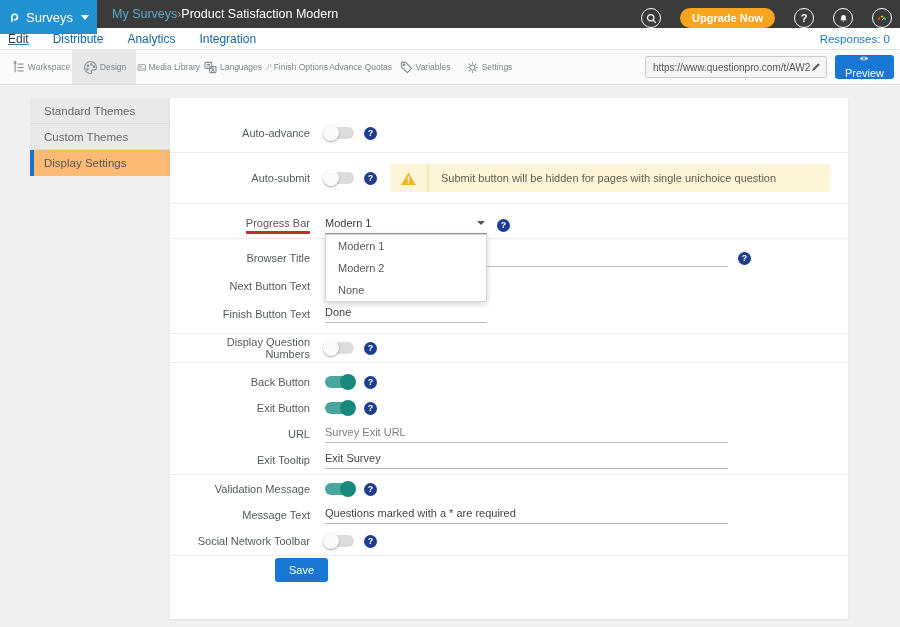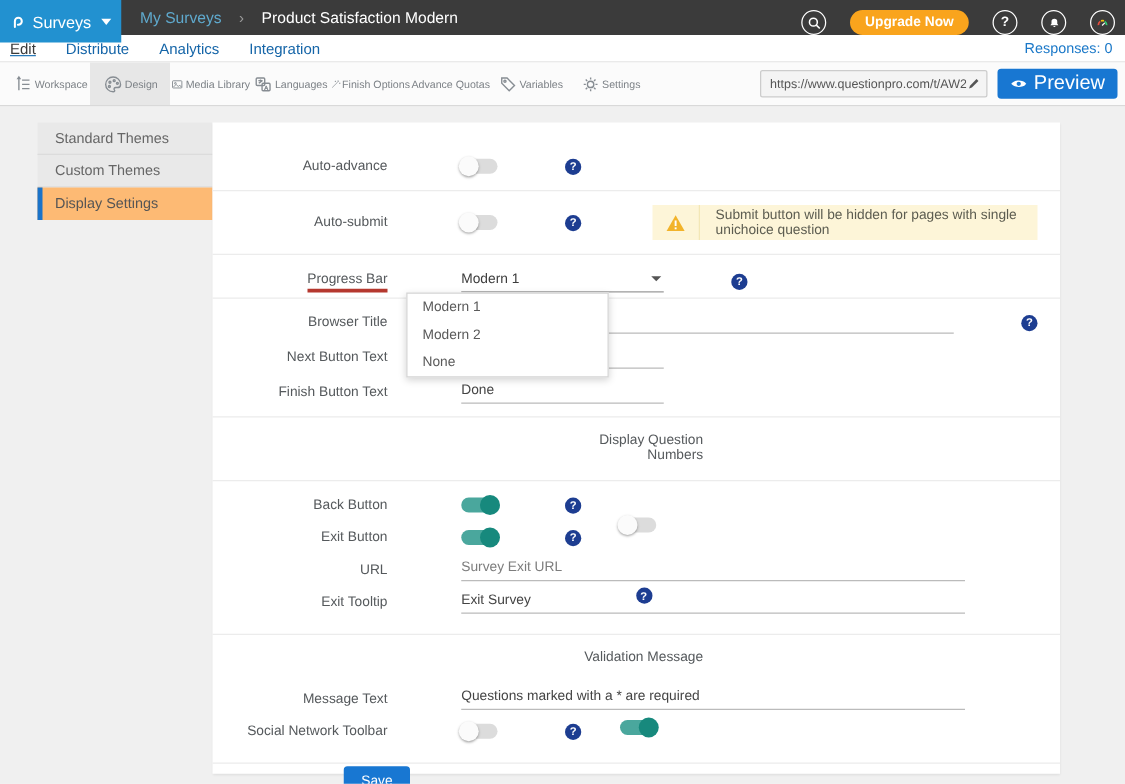--- a/index.html
+++ b/index.html
@@ -4,21 +4,21 @@
 <style>
   * { box-sizing: border-box; margin: 0; padding: 0; }
   html,body { width:900px; height:627px; overflow:hidden; }
   body { font-family:"Liberation Sans", sans-serif; background:#f0f0f0; position:relative; }
 
   
   .topbar { height:28px; background:#3b3b3b; display:flex; align-items:stretch; color:#fff; }
   .brand { width:97px; background:#2291d0; display:flex; align-items:center; padding:17px 8px; gap:6px; cursor:pointer; }
   .brand-label { font-size:13px; }
   .brand-caret { width:0; height:0; border-left:4px solid transparent; border-right:4px solid transparent; border-top:5px solid #fff; margin-left:2px; }
-  .crumbs { display:flex; align-items:center; gap:14px; padding-left:15px; font-size:12.5px; flex:1; }
+  .crumbs { display:flex; align-items:center; gap:0; padding-left:15px; font-size:12.5px; flex:1; }
   .crumb-parent { color:#5fa9cd; cursor:pointer; }
   .crumb-sep { color:#9a9a9a; font-size:12px; }
   .crumb-current { color:#fff; }
   .topbar-right { display:flex; align-items:flex-end; gap:19px; padding-right:8px; }
   .circle-btn { width:20px; height:20px; border:1.4px solid #fff; border-radius:50%; display:flex; align-items:center; justify-content:center; cursor:pointer; font-size:11px; font-weight:bold; color:#fff; flex:none; }
   .upgrade-btn { background:#f9a41d; color:#fff; border:none; border-radius:10px; height:20px; padding:0 12px; font-size:11px; font-weight:bold; cursor:pointer; }
 
   
   .subnav { height:22px; background:#fff; border-bottom:1px solid #e3e3e3; display:flex; align-items:center; padding:0 10px 0 8px; }
   .subnav-tabs { display:flex; gap:24px; flex:1; }
@@ -28,31 +28,31 @@
 
   
   .ribbon { height:35px; background:#fbfbfb; border-bottom:1px solid #d9d9d9; display:flex; align-items:stretch; padding-left:8px; }
   .ribbon-item { width:64px; display:flex; flex-direction:row; align-items:center; justify-content:center; gap:1px; cursor:pointer; }
   .ribbon-item.active { background:#e7e7e7; }
   .ribbon-item svg { width:17px; height:17px; stroke:#878d93; fill:none; stroke-width:1.3; }
   .ribbon-label { font-size:8.5px; color:#7d8287; white-space:nowrap; }
   .ribbon-right { margin-left:auto; display:flex; align-items:center; gap:8px; padding-right:6px; }
   .url-box { width:182px; height:22px; background:#f4f4f4; border:1px solid #ccc; border-radius:2px; display:flex; align-items:center; padding:0 4px 0 7px; }
   .url-text { flex:1; font-size:10px; color:#555; white-space:nowrap; overflow:hidden; }
-  .preview-btn { height:24px; background:#1877d2; border:none; border-radius:3px; color:#fff; font-size:16px; padding:0 10px; display:flex; align-items:center; gap:5px; cursor:pointer; }
+  .preview-btn { height:24px; background:#1877d2; border:none; border-radius:3px; color:#fff; font-size:11px; padding:0 10px; display:flex; align-items:center; gap:5px; cursor:pointer;flex-direction:column; }
 
   
   .main { position:absolute; top:86px; left:0; right:0; bottom:0; background:#f0f0f0; }
   .side-col { position:absolute; left:30px; top:12px; width:140px; }
   .side-item { height:26px; background:#e9e9e9; border-bottom:1px solid #dcdcdc; display:flex; align-items:center; padding-left:14px; font-size:11.5px; color:#666; cursor:pointer; }
   .side-item.active { background:#fdba74; border-left:4px solid #1a73c9; padding-left:10px; color:#555; border-bottom:none; }
 
   .panel { position:absolute; left:170px; top:12px; width:678px; height:521px; background:#fff; box-shadow:0 1px 2px rgba(0,0,0,.08); padding:22px 18px 0 20px; }
 
-  .row { display:flex; align-items:center; height:26px; position:relative;gap:44px; }
+  .row { display:flex; align-items:center; height:26px; position:relative; }
   .row-label { width:120px; text-align:right; font-size:11px; color:#55595c; margin-right:15px; flex:none; }
   .divider { height:1px; background:#ececec; margin:0 -18px 0 -20px; }
 
   .toggle { position:relative; width:29px; height:12px; background:#dcdcdc; border-radius:6px; display:inline-block; cursor:pointer; flex:none; }
   .toggle::after { content:""; position:absolute; left:-2px; top:-2px; width:16px; height:16px; border-radius:50%; background:#fbfbfb; box-shadow:0 1px 2px rgba(0,0,0,.35); }
   .toggle.on { background:#4aa79d; }
   .toggle.on::after { left:auto; right:-2px; background:#17897d; box-shadow:none; }
 
   .help { width:13px; height:13px; border-radius:50%; background:#1d3d91; color:#fff; font-size:9px; font-weight:bold; display:inline-flex; align-items:center; justify-content:center; margin-left:10px; cursor:pointer; flex:none; }
   .help::after { content:"?"; }
@@ -71,21 +71,21 @@
 
   .uline { border-bottom:1px solid #bbb; font-size:11px; color:#444; padding-bottom:4px; }
   .uline.short { width:162px; }
   .uline.long { width:403px; }
   .uline.empty { height:18px; }
   .placeholder { color:#7d7d7d; }
 
   .save-row { margin-top:2px; padding-left:85px; }
   .save-btn { background:#1877d2; color:#fff; border:none; border-radius:3px; font-size:11px; padding:6px 14px; cursor:pointer; }
 
-  .mt2{margin-top:2px;} .mt4{margin-top:12px;flex-direction:column;} .mt6{margin-top:6px;} .mt8{margin-top:8px;} .mt10{margin-top:10px;}
+  .mt2{margin-top:2px;} .mt4{margin-top:1px;} .mt6{margin-top:6px;} .mt8{margin-top:8px;} .mt10{margin-top:10px;}
 </style>
 </head>
 <body>
 
 <div class="topbar">
   <div class="brand">
     <svg width="16" height="16" viewBox="0 0 20 20">
       <path d="M6.5 17.5 V10 a4.6 4.6 0 1 1 4.6 4.6 h-0.6" stroke="#fff" stroke-width="2.7" fill="none" stroke-linecap="round"></path>
     </svg>
     <span class="brand-label">Surveys</span>

